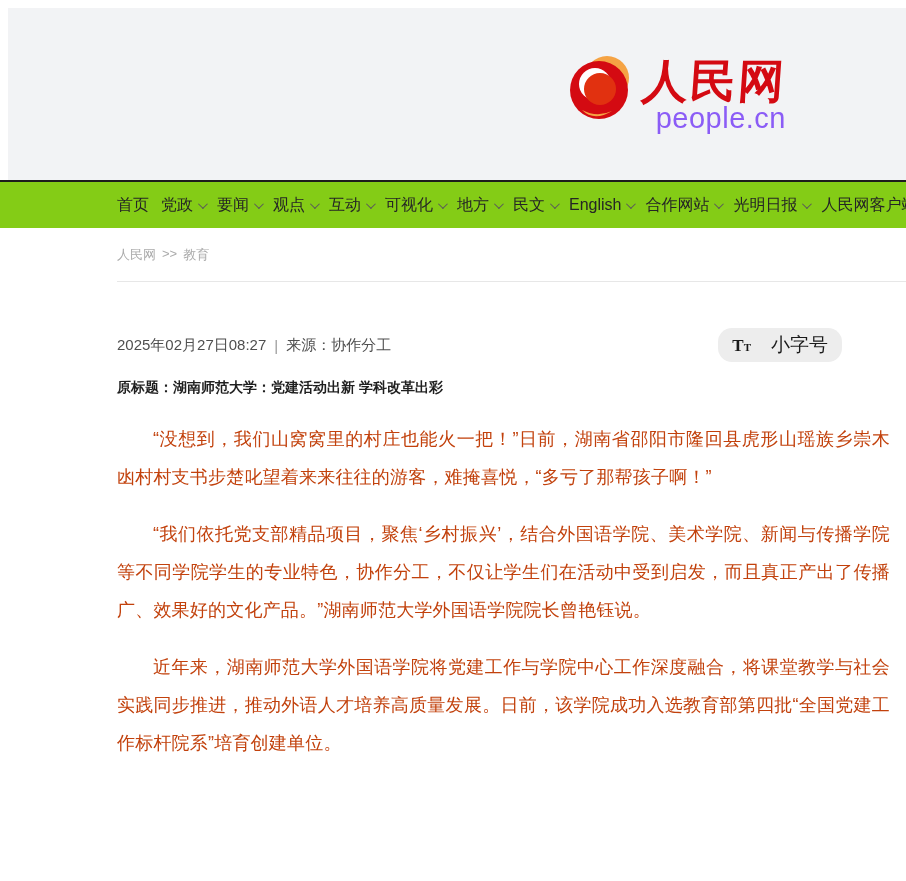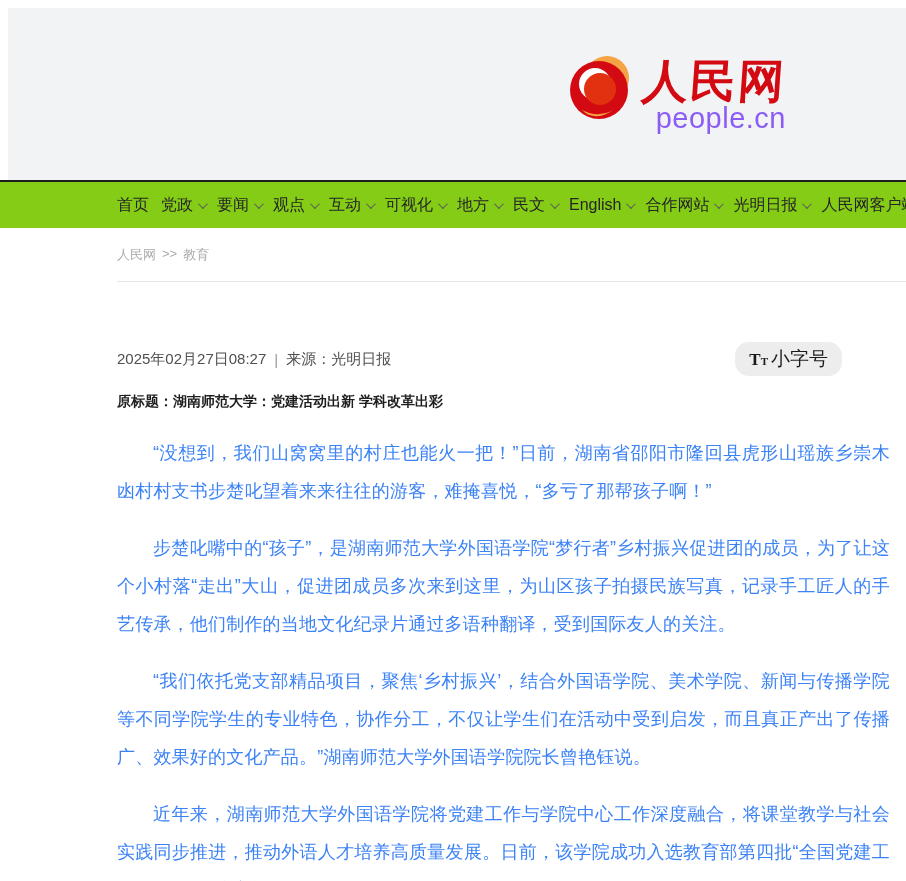--- a/index.html
+++ b/index.html
@@ -25,34 +25,34 @@
     transform:rotate(45deg) translateY(-2px); display:inline-block; }
 
   
   .breadcrumb { position:absolute; left:117px; top:246px; font-size:13px; color:#ababab; display:flex; gap:6px; }
   .breadcrumb .crumb-link { cursor:pointer; }
   .content-divider { position:absolute; left:117px; right:0; top:281px; height:1px; background:#e7e7e7; }
 
   .article { position:absolute; left:117px; top:306px; width:773px; }
   .article-title { font-size:30px; font-weight:400; color:#050505; line-height:44px; letter-spacing:0.5px; }
 
-  .meta-row { margin-top:36px; display:flex; align-items:center; justify-content:space-between; }
+  .meta-row { margin-top:22px; display:flex; align-items:center; justify-content:space-between; }
   .meta-left { font-size:15px; color:#4f4f4f; display:flex; align-items:center; gap:8px; }
   .meta-sep { color:#9a9a9a; }
   .font-size-btn { margin-right:48px; background:#ededed; border-radius:14px; padding:4px 14px;
-    display:flex; align-items:baseline; gap:3px; cursor:pointer; }
+    display:flex; align-items:baseline; gap:20px; cursor:pointer; }
   .fs-glyphs { font-family:"Liberation Serif","DejaVu Serif",serif; font-weight:bold; color:#1a1a1a; }
   .fs-large { font-size:17px; }
   .fs-small { font-size:11px; }
   .fs-label { font-size:19px; color:#1a1a1a; }
 
   .original-title { margin-top:17px; font-size:14px; color:#1f1f1f;font-weight:bold; }
 
   .article-body { margin-top:23px; }
-  .article-body p { font-size:18px; line-height:38px; color:#3b82f6; text-indent:2em;
+  .article-body p { font-size:18px; line-height:38px; color:#c2410c; text-indent:2em;
     margin-bottom:19px; text-align:justify; letter-spacing:0.2px; }
 </style>
 </head>
 <body>
 
 <div class="header-bg"></div>
 
 <div class="logo">
   <span>
     <svg width="66" height="66" viewBox="0 0 66 66">
@@ -127,29 +127,28 @@
 </div>
 
 <div class="content-divider"></div>
 
 <div class="article">
 
   <div class="meta-row">
     <div class="meta-left">
       <span>2025年02月27日08:27</span>
       <span class="meta-sep">|</span>
-      <span>来源：光明日报</span>
+      <span>来源：协作分工</span>
     </div>
     <div class="font-size-btn">
       <span class="fs-glyphs"><span class="fs-large">T</span><span class="fs-small">T</span></span>
       <span class="fs-label">小字号</span>
     </div>
   </div>
 
   <div class="original-title">原标题：湖南师范大学：党建活动出新 学科改革出彩</div>
 
   <div class="article-body">
     <p>“没想到，我们山窝窝里的村庄也能火一把！”日前，湖南省邵阳市隆回县虎形山瑶族乡崇木凼村村支书步楚叱望着来来往往的游客，难掩喜悦，“多亏了那帮孩子啊！”</p>
-    <p>步楚叱嘴中的“孩子”，是湖南师范大学外国语学院“梦行者”乡村振兴促进团的成员，为了让这个小村落“走出”大山，促进团成员多次来到这里，为山区孩子拍摄民族写真，记录手工匠人的手艺传承，他们制作的当地文化纪录片通过多语种翻译，受到国际友人的关注。</p>
     <p>“我们依托党支部精品项目，聚焦‘乡村振兴’，结合外国语学院、美术学院、新闻与传播学院等不同学院学生的专业特色，协作分工，不仅让学生们在活动中受到启发，而且真正产出了传播广、效果好的文化产品。”湖南师范大学外国语学院院长曾艳钰说。</p>
     <p>近年来，湖南师范大学外国语学院将党建工作与学院中心工作深度融合，将课堂教学与社会实践同步推进，推动外语人才培养高质量发展。日前，该学院成功入选教育部第四批“全国党建工作标杆院系”培育创建单位。</p>
   </div>
 </div>
 
 </body></html>

